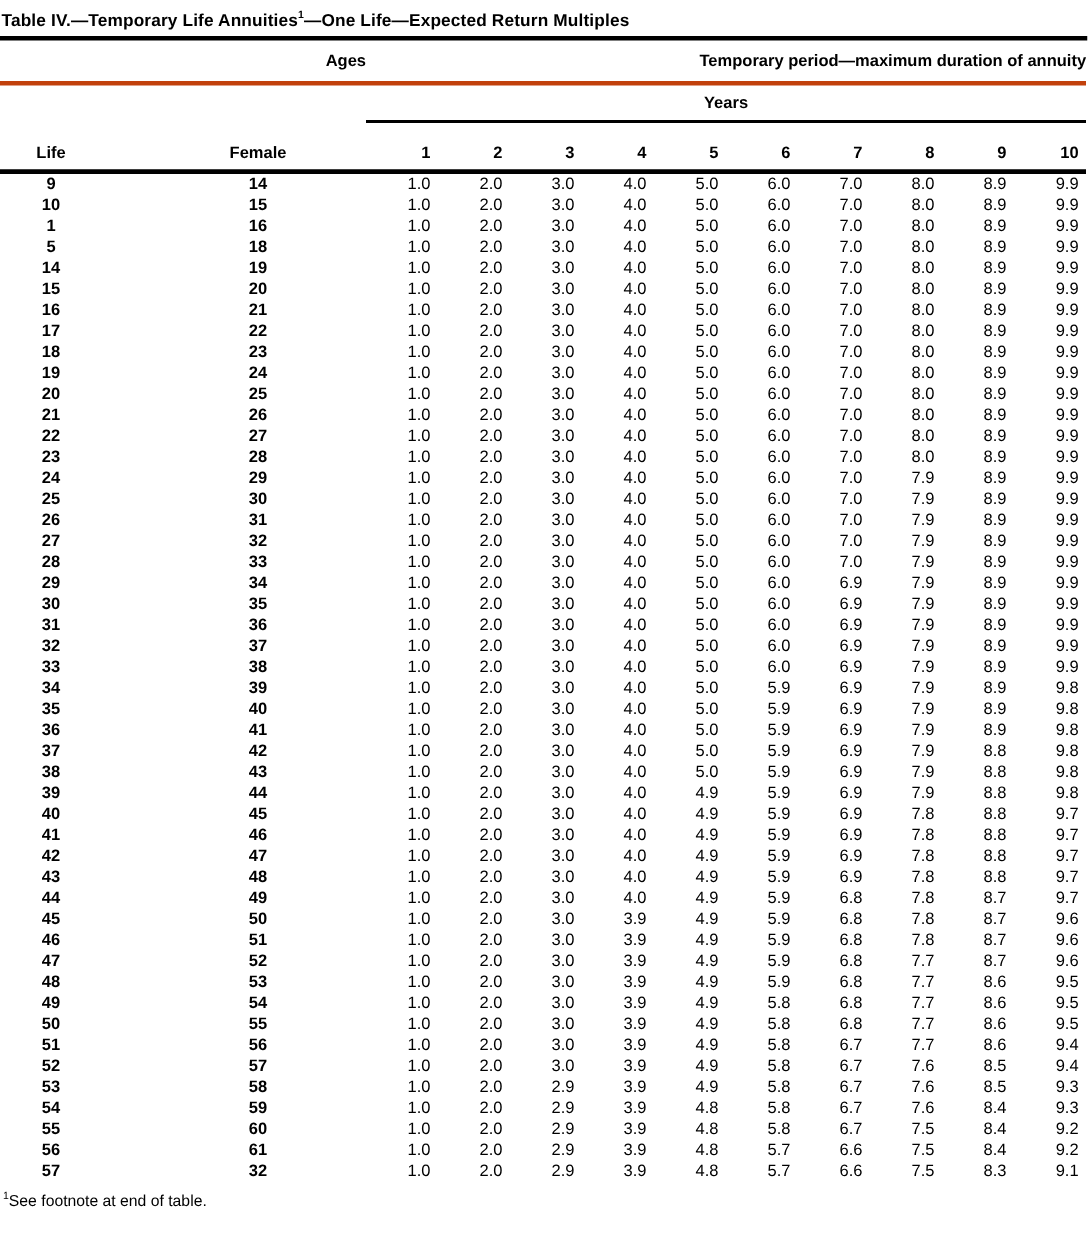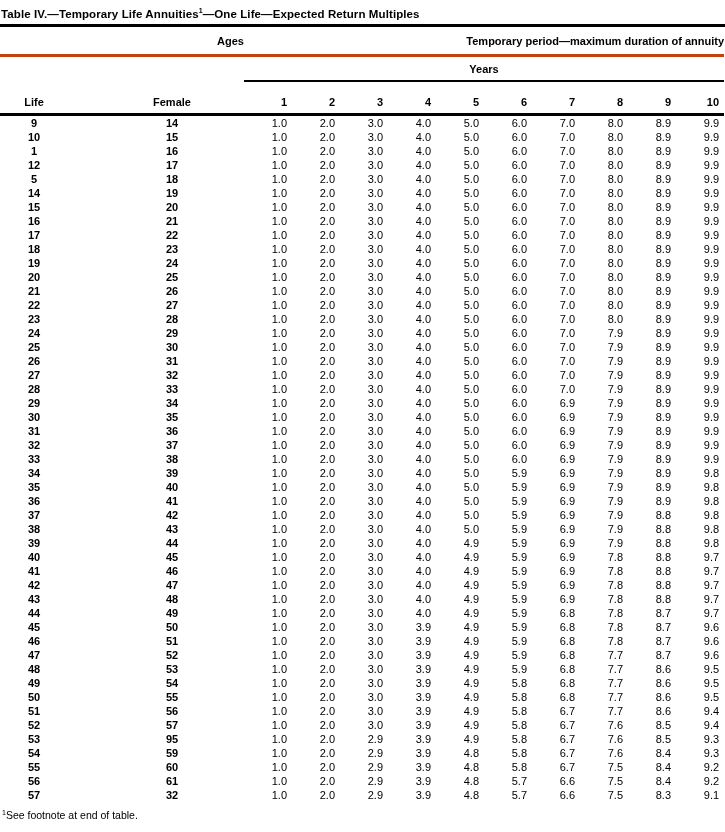--- a/index.html
+++ b/index.html
@@ -129,34 +129,20 @@
           <td class="val-td">3.0</td>
           <td class="val-td">4.0</td>
           <td class="val-td">5.0</td>
           <td class="val-td">6.0</td>
           <td class="val-td">7.0</td>
           <td class="val-td">8.0</td>
           <td class="val-td">8.9</td>
           <td class="val-td">9.9</td>
         </tr>
         <tr>
-          <td class="age male-td">12</td>
-          <td class="age female-td">17</td>
-          <td class="val-td">1.0</td>
-          <td class="val-td">2.0</td>
-          <td class="val-td">3.0</td>
-          <td class="val-td">4.0</td>
-          <td class="val-td">5.0</td>
-          <td class="val-td">6.0</td>
-          <td class="val-td">7.0</td>
-          <td class="val-td">8.0</td>
-          <td class="val-td">8.9</td>
-          <td class="val-td">9.9</td>
-        </tr>
-        <tr>
           <td class="age male-td">5</td>
           <td class="age female-td">18</td>
           <td class="val-td">1.0</td>
           <td class="val-td">2.0</td>
           <td class="val-td">3.0</td>
           <td class="val-td">4.0</td>
           <td class="val-td">5.0</td>
           <td class="val-td">6.0</td>
           <td class="val-td">7.0</td>
           <td class="val-td">8.0</td>
@@ -704,21 +690,21 @@
           <td class="val-td">3.9</td>
           <td class="val-td">4.9</td>
           <td class="val-td">5.8</td>
           <td class="val-td">6.7</td>
           <td class="val-td">7.6</td>
           <td class="val-td">8.5</td>
           <td class="val-td">9.4</td>
         </tr>
         <tr>
           <td class="age male-td">53</td>
-          <td class="age female-td">95</td>
+          <td class="age female-td">58</td>
           <td class="val-td">1.0</td>
           <td class="val-td">2.0</td>
           <td class="val-td">2.9</td>
           <td class="val-td">3.9</td>
           <td class="val-td">4.9</td>
           <td class="val-td">5.8</td>
           <td class="val-td">6.7</td>
           <td class="val-td">7.6</td>
           <td class="val-td">8.5</td>
           <td class="val-td">9.3</td>

